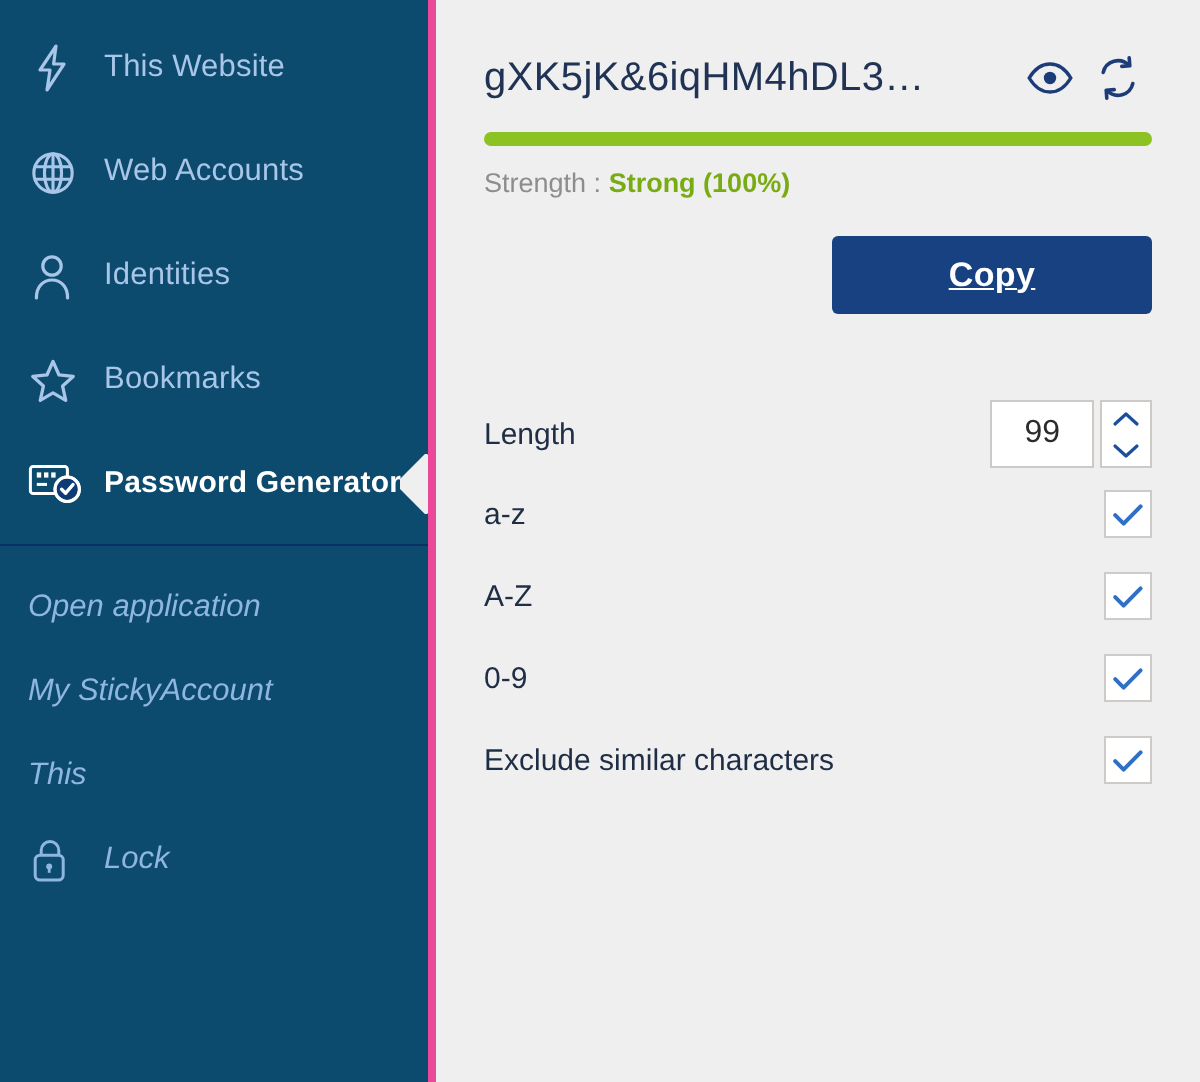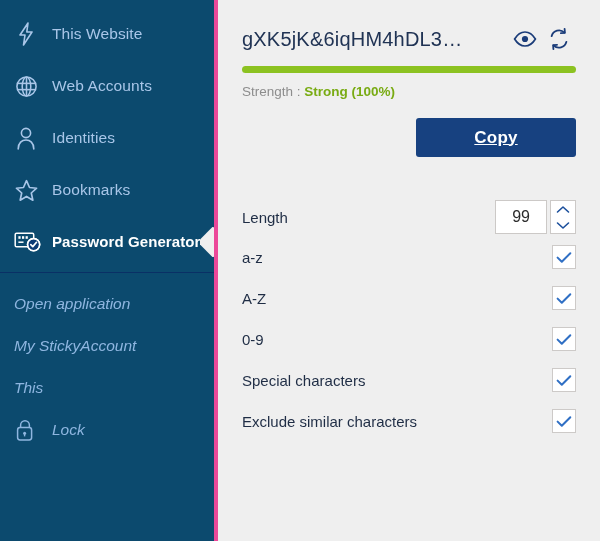--- a/index.html
+++ b/index.html
@@ -439,28 +439,20 @@
 
     <div class="check-row">
       <span class="opt-label">0-9</span>
       <span class="checkbox">
         <svg width="16" height="13" viewBox="0 0 16 13" fill="none" stroke="#2f6fc4" stroke-width="2" stroke-linecap="round" stroke-linejoin="round">
             <polyline points="1.6,6.6 5.8,10.8 14.3,2.2"></polyline>
           </svg>
       </span>
     </div>
 
-    <div class="check-row">
-      <span class="opt-label">Special characters</span>
-      <span class="checkbox">
-        <svg width="16" height="13" viewBox="0 0 16 13" fill="none" stroke="#2f6fc4" stroke-width="2" stroke-linecap="round" stroke-linejoin="round">
-            <polyline points="1.6,6.6 5.8,10.8 14.3,2.2"></polyline>
-          </svg>
-      </span>
-    </div>
 
     <div class="check-row">
       <span class="opt-label">Exclude similar characters</span>
       <span class="checkbox">
         <svg width="16" height="13" viewBox="0 0 16 13" fill="none" stroke="#2f6fc4" stroke-width="2" stroke-linecap="round" stroke-linejoin="round">
             <polyline points="1.6,6.6 5.8,10.8 14.3,2.2"></polyline>
           </svg>
       </span>
     </div>
 

